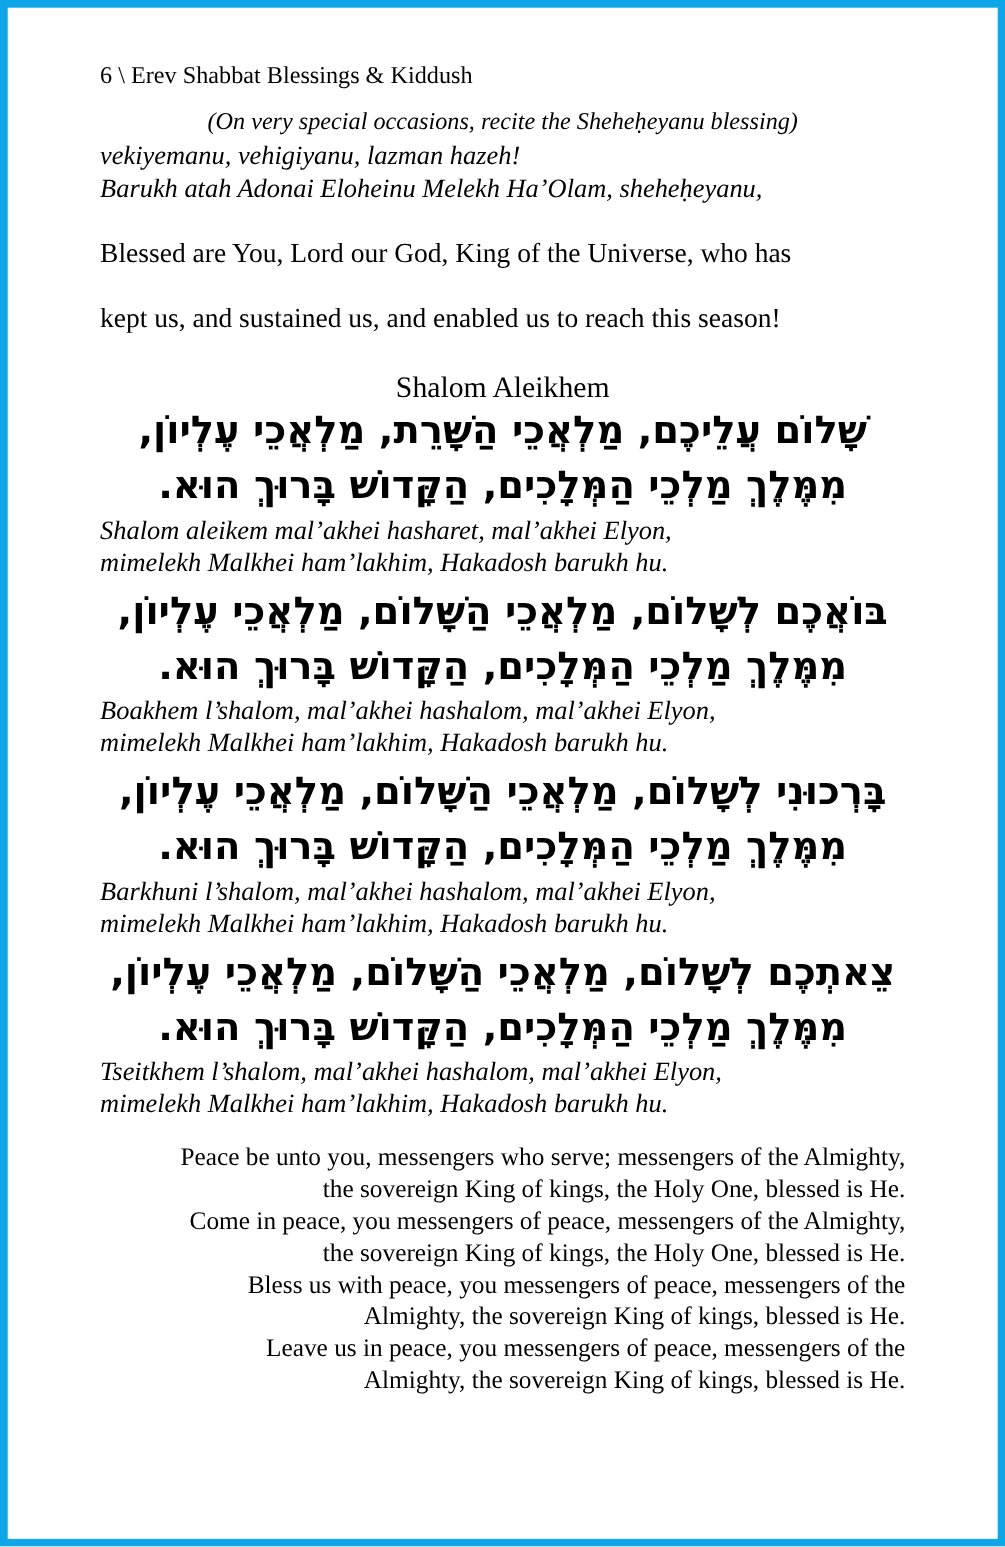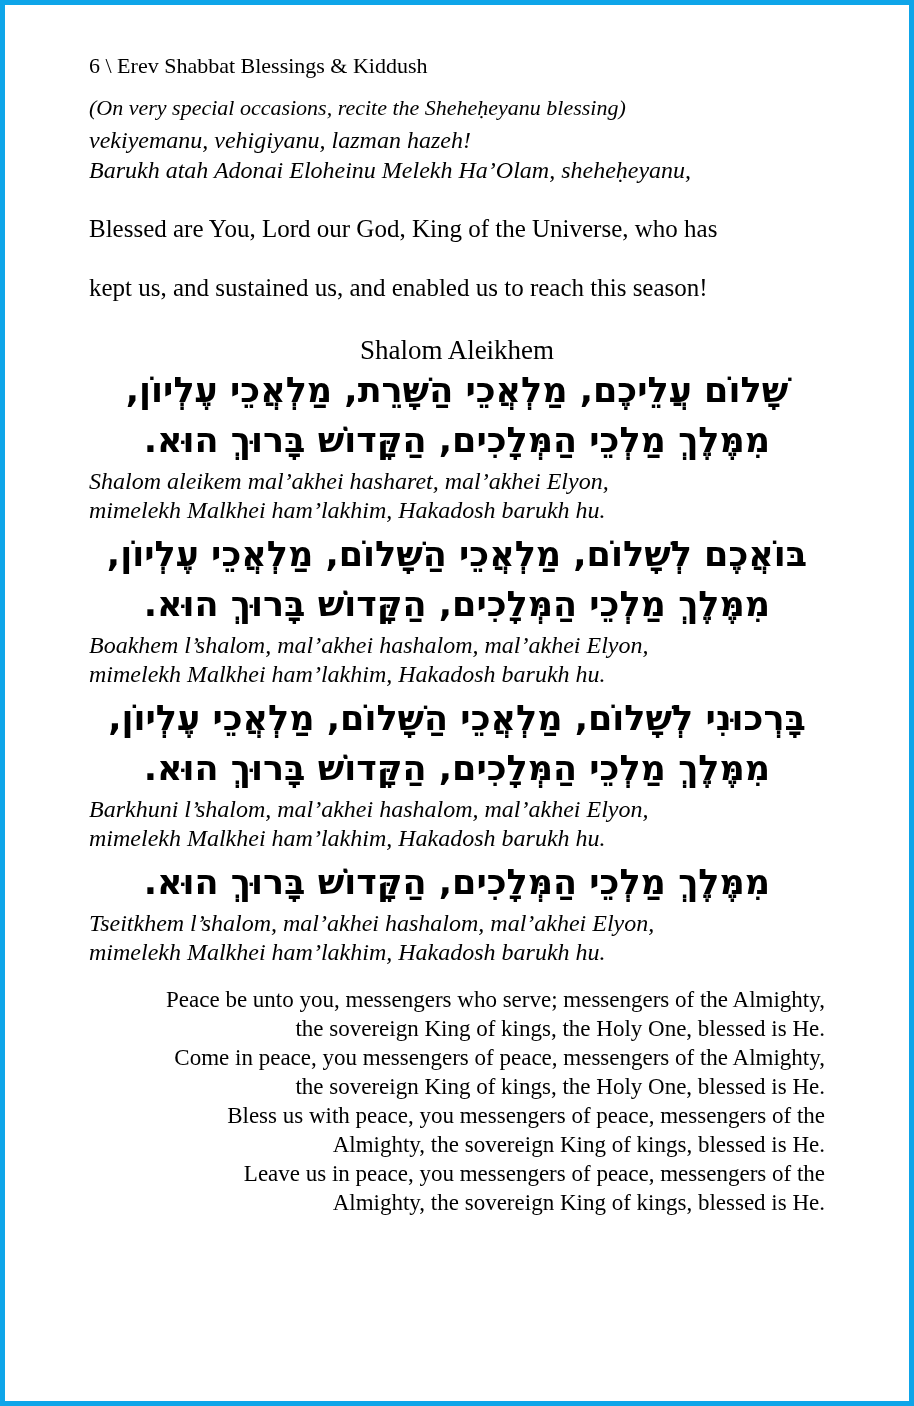--- a/index.html
+++ b/index.html
@@ -7,35 +7,35 @@
   body {
     width: 914px; height: 1406px;
     background: #ffffff;
     font-family: "Liberation Serif", "DejaVu Serif", serif;
     color: #000000;
     overflow: hidden;
   }
   .page {
     box-sizing: border-box;
     width: 914px; height: 1406px;
-    border: 5px solid #0ea5e9;
+    border: 7px solid #0ea5e9;
     background: #ffffff;
     padding: 48px 84px 0 84px;
   }
   .page-header {
     font-size: 22px;
     line-height: 26px;
     text-align: left;
   }
   .instruction {
     margin-top: 16px;
     font-style: italic;
     font-size: 22px;
     line-height: 26px;
-    text-align: left;
+    text-align: center;
   }
   .hebrew {
     direction: rtl;
     unicode-bidi: embed;
     font-family: "DejaVu Sans", sans-serif;
     font-weight: 700;
     font-size: 35px;
     line-height: 52px;
     text-align: center;
   }
@@ -116,20 +116,21 @@
   <div class="verse">
     <div class="hebrew hebrew-line" dir="rtl">בָּרְכוּנִי לְשָׁלוֹם, מַלְאֲכֵי הַשָּׁלוֹם, מַלְאֲכֵי עֶלְיוֹן,</div>
     <div class="hebrew hebrew-line" dir="rtl">מִמֶּלֶךְ מַלְכֵי הַמְּלָכִים, הַקָּדוֹשׁ בָּרוּךְ הוּא.</div>
     <div class="verse-translit">
       <div class="translit">Barkhuni l’shalom, mal’akhei hashalom, mal’akhei Elyon,</div>
       <div class="translit">mimelekh Malkhei ham’lakhim, Hakadosh barukh hu.</div>
     </div>
   </div>
 
   <div class="verse">
+    <div class="hebrew hebrew-line" dir="rtl">צֵאתְכֶם לְשָׁלוֹם, מַלְאֲכֵי הַשָּׁלוֹם, מַלְאֲכֵי עֶלְיוֹן,</div>
     <div class="hebrew hebrew-line" dir="rtl">מִמֶּלֶךְ מַלְכֵי הַמְּלָכִים, הַקָּדוֹשׁ בָּרוּךְ הוּא.</div>
     <div class="verse-translit">
       <div class="translit">Tseitkhem l’shalom, mal’akhei hashalom, mal’akhei Elyon,</div>
       <div class="translit">mimelekh Malkhei ham’lakhim, Hakadosh barukh hu.</div>
     </div>
   </div>
 
   <div class="final-translation">
     <div>Peace be unto you, messengers who serve; messengers of the Almighty,</div>
     <div>the sovereign King of kings, the Holy One, blessed is He.</div>

